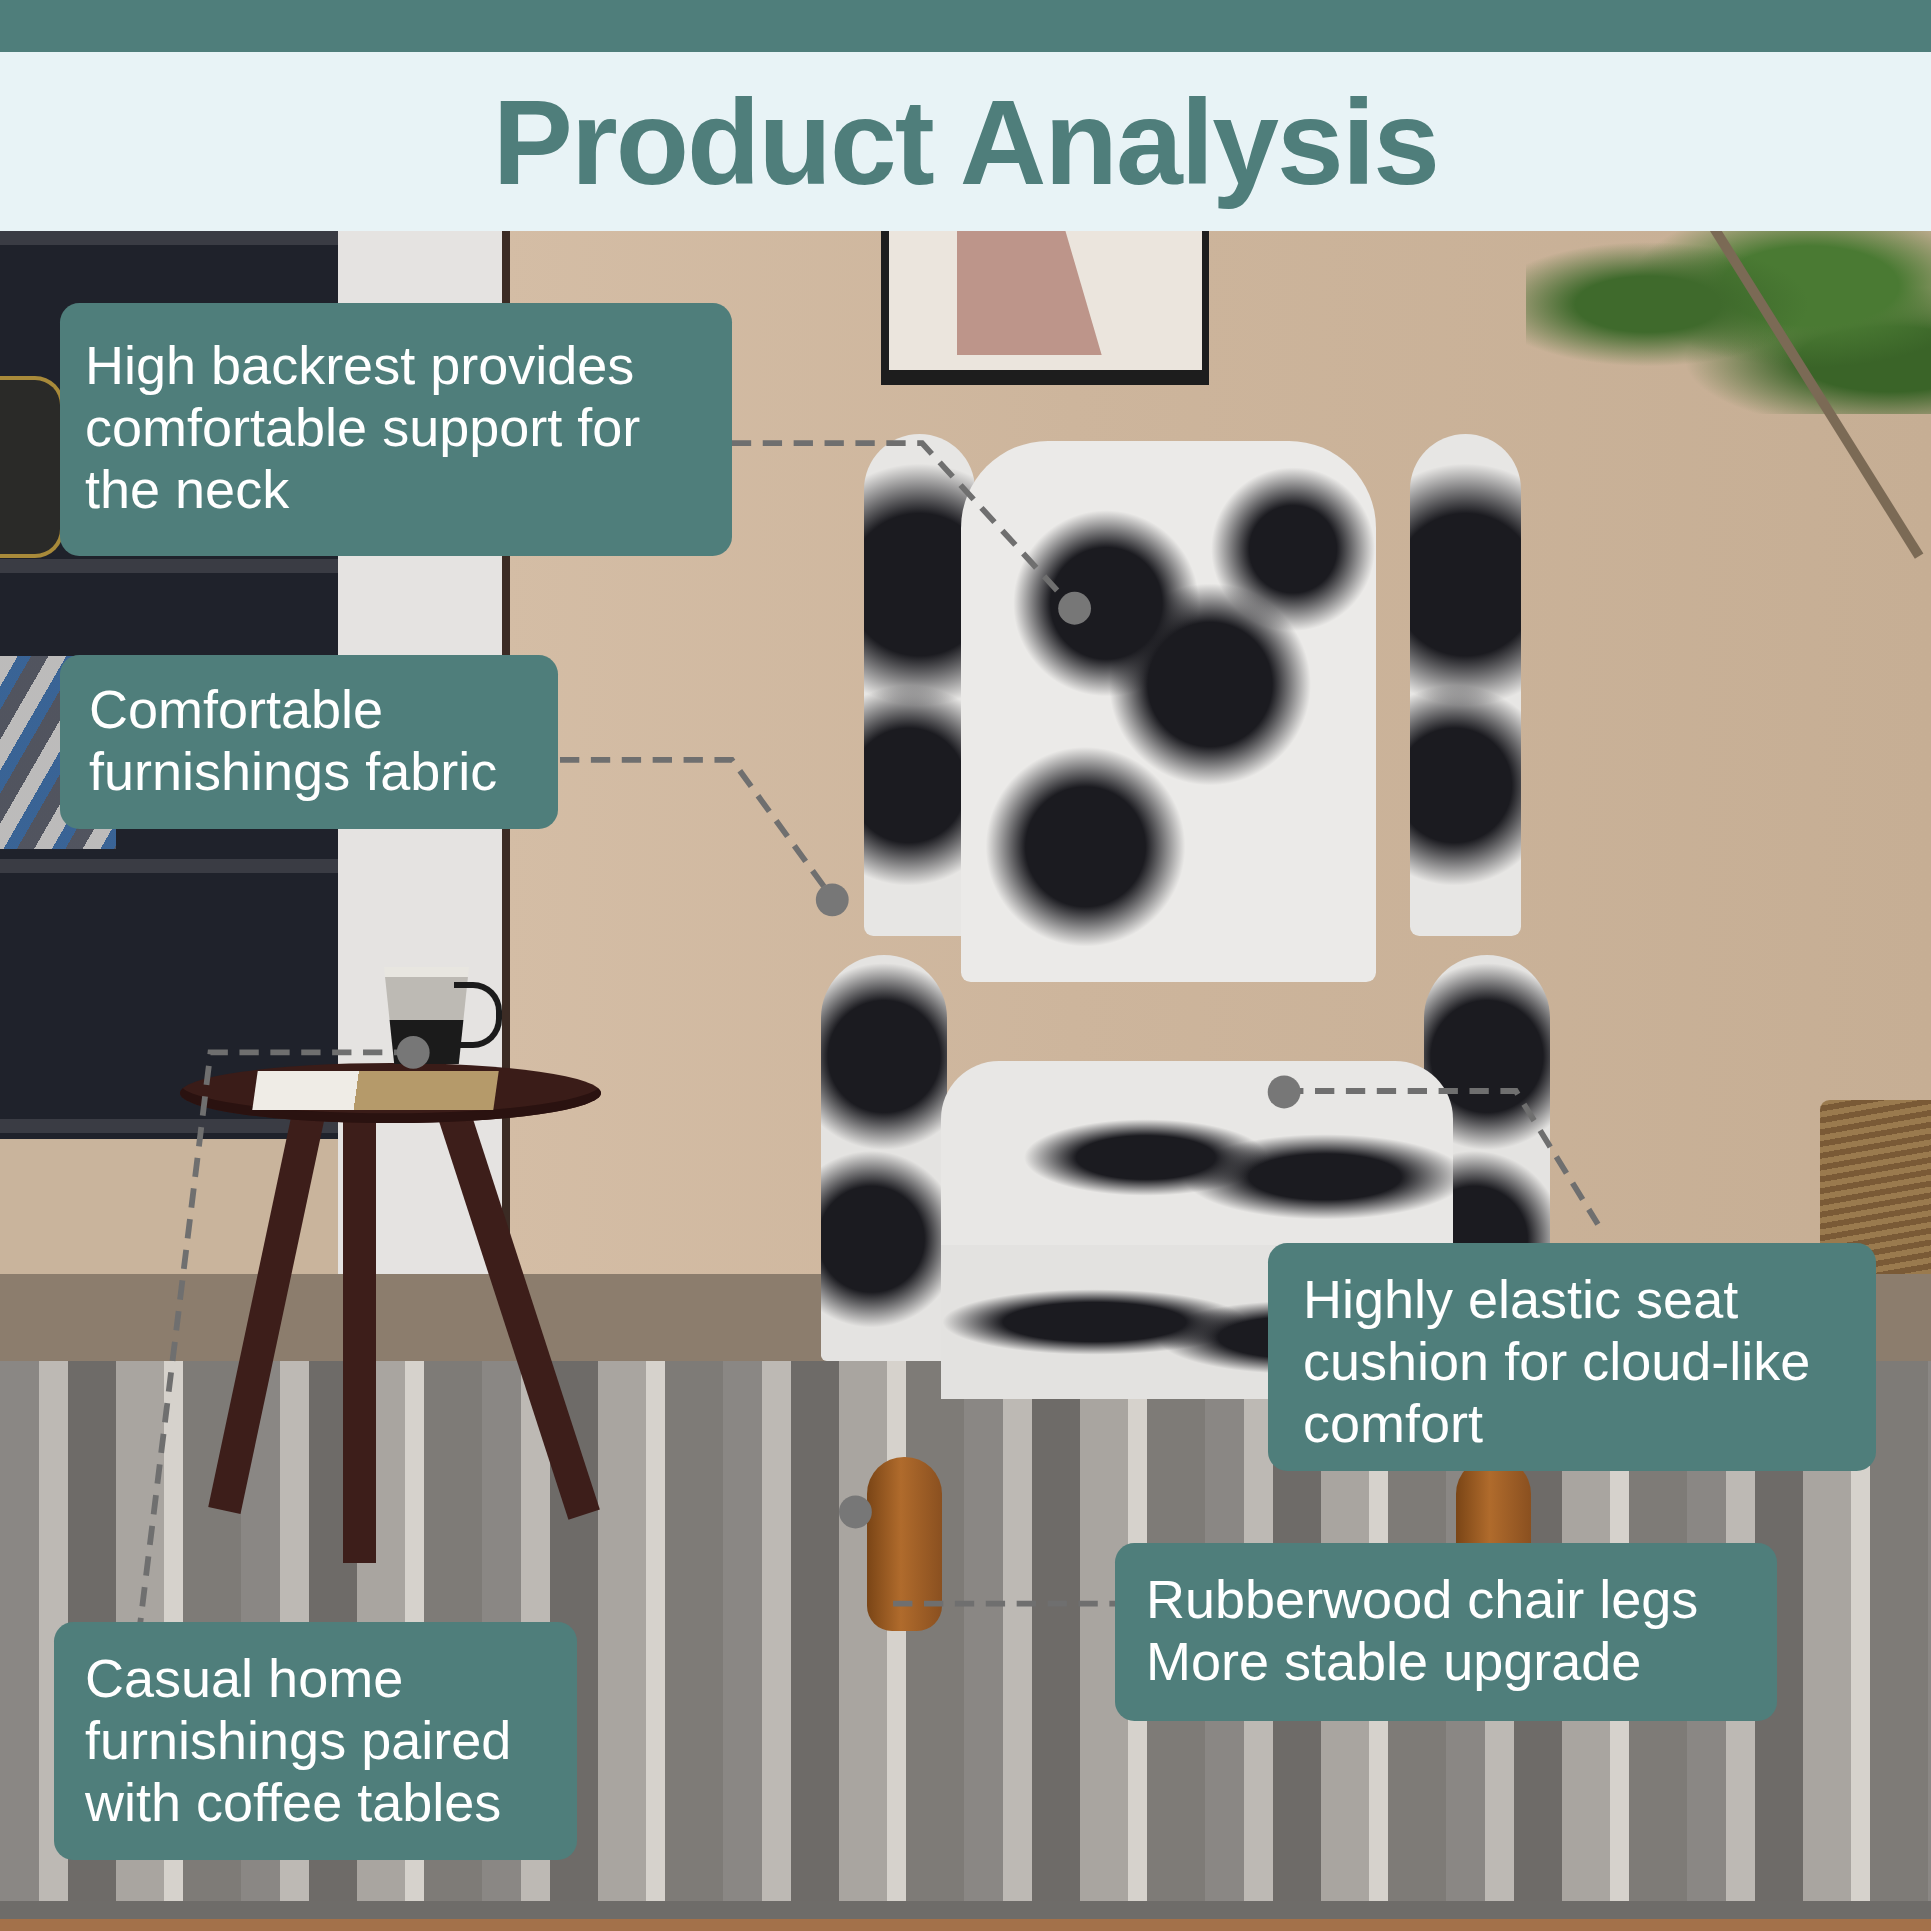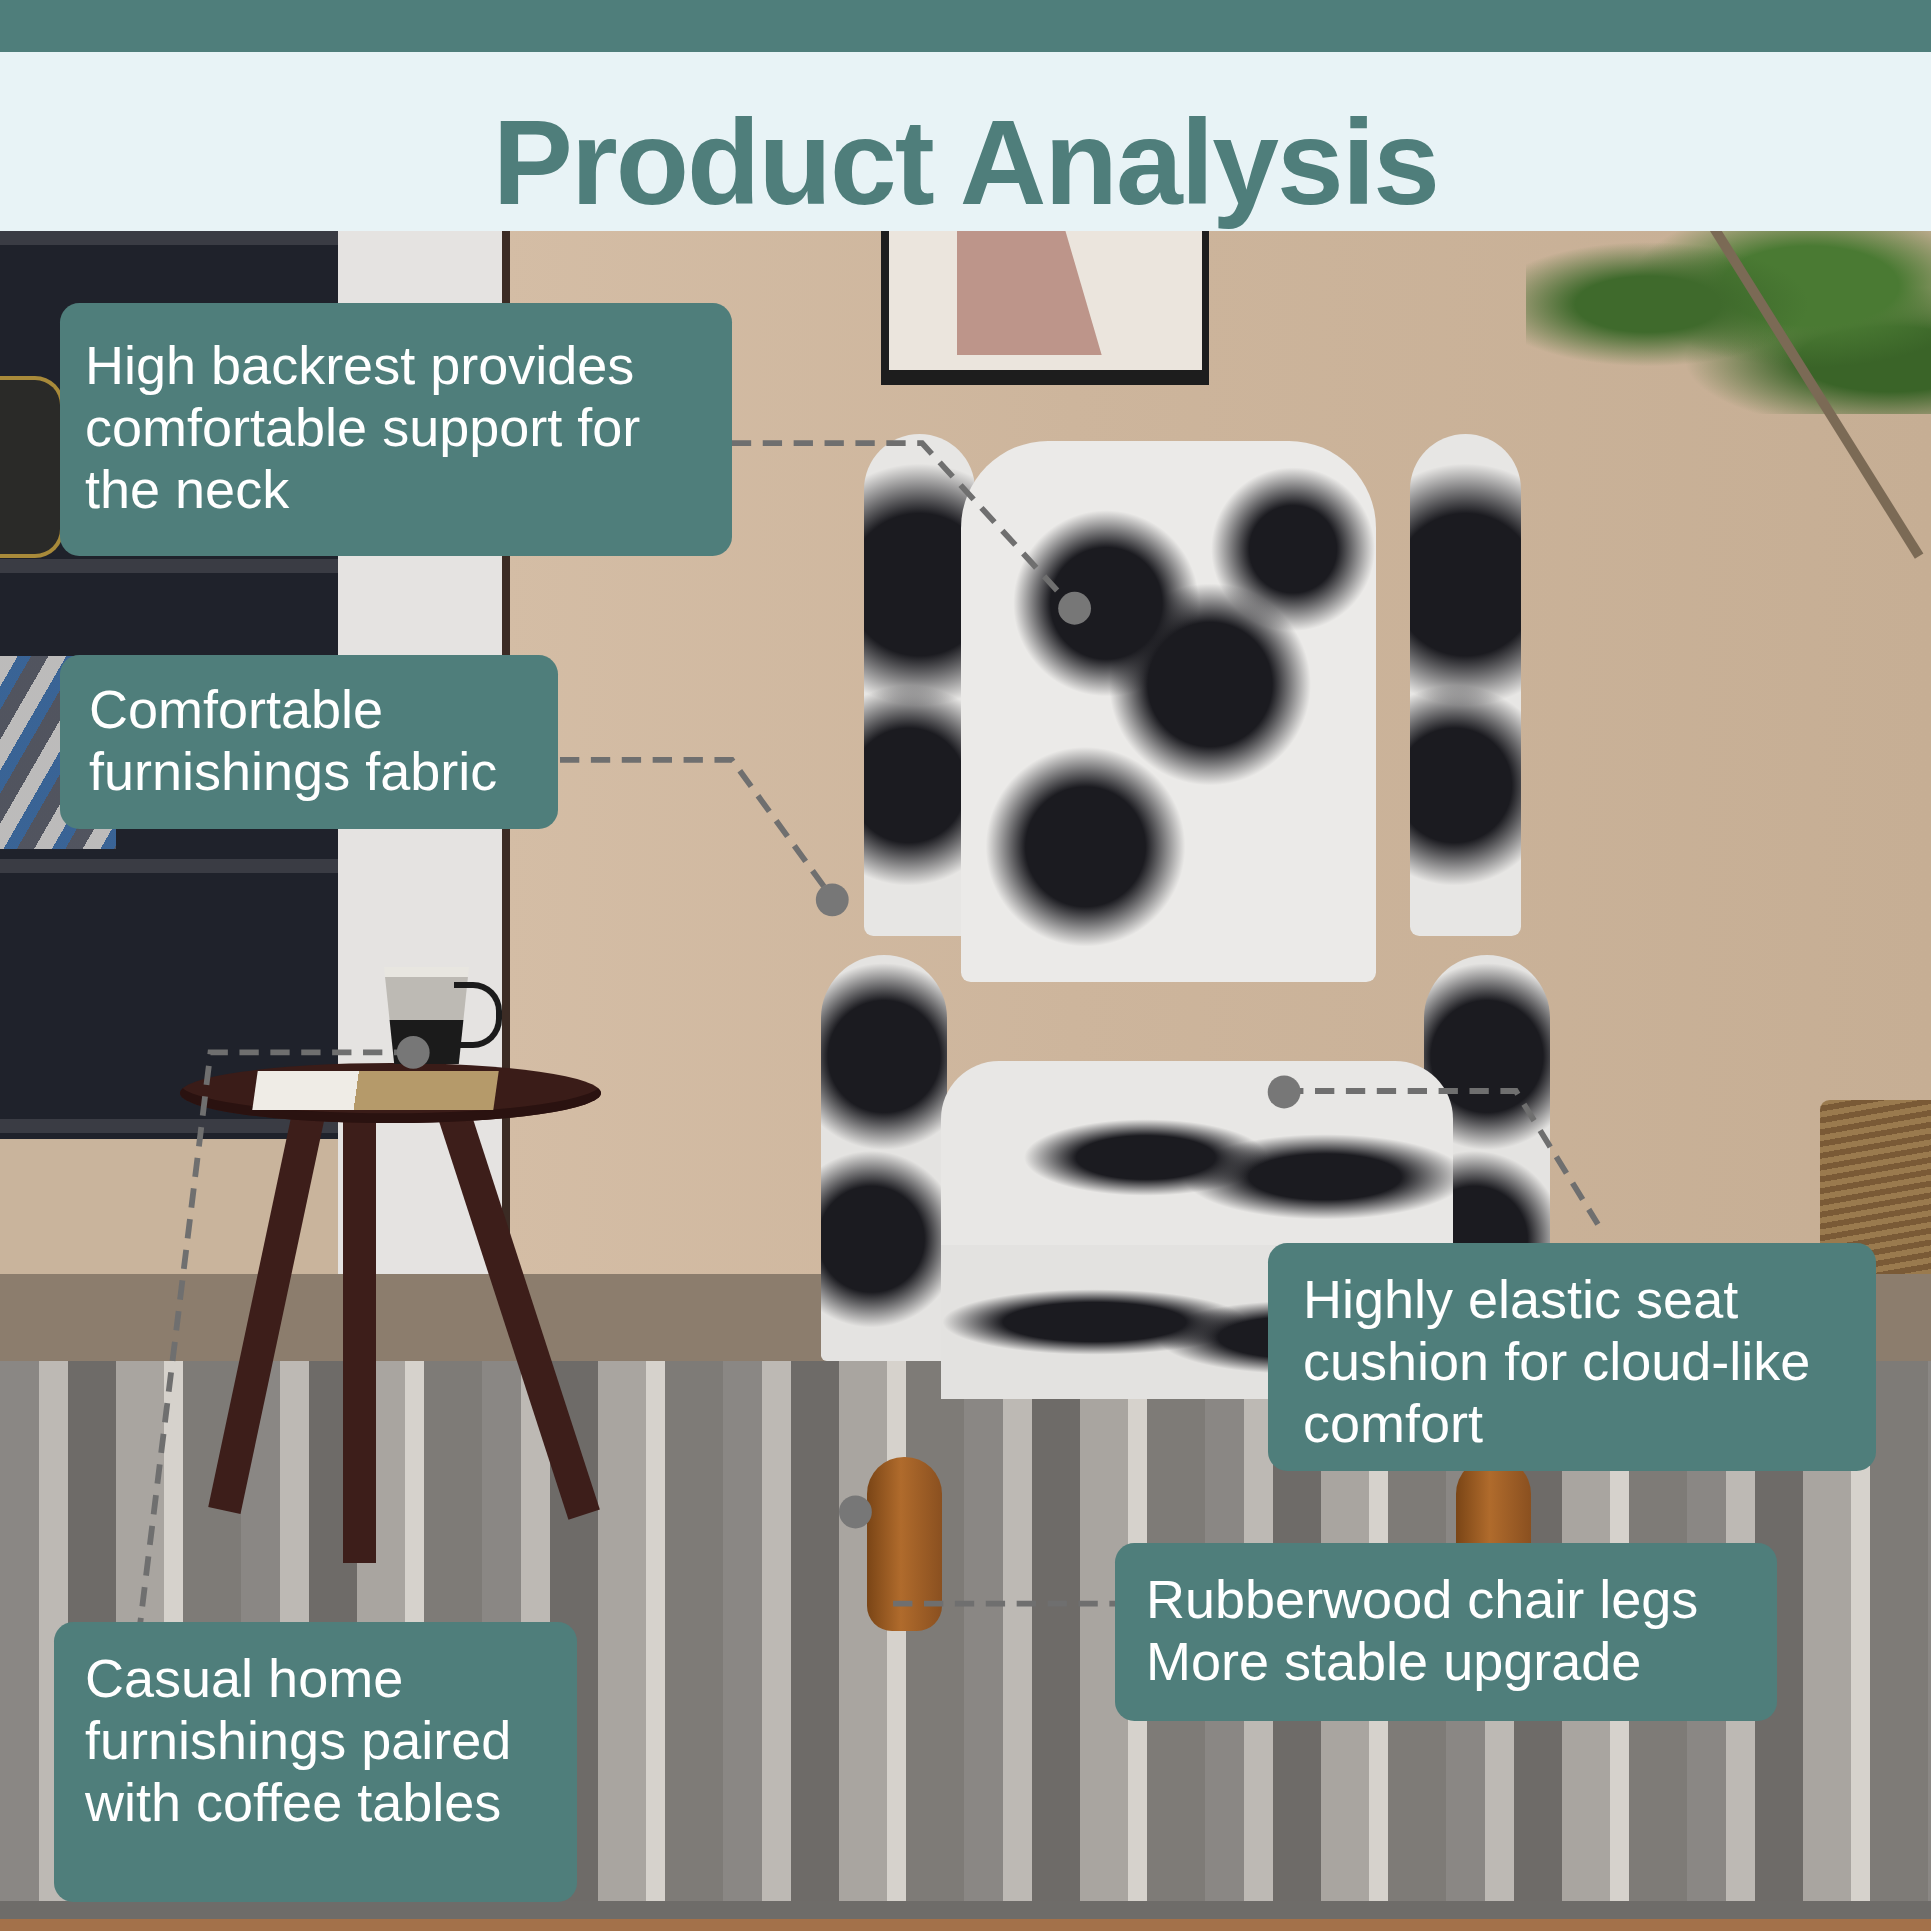--- a/index.html
+++ b/index.html
@@ -6,21 +6,21 @@
   body {
     width: 1931px; height: 1931px; position: relative; overflow: hidden;
     font-family: "Liberation Sans", sans-serif;
     background: #c9b49c;
   }
   .top-bar { position: absolute; left: 0; top: 0; width: 1931px; height: 52px; background: #4f7e7b; }
   .title-band { position: absolute; left: 0; top: 52px; width: 1931px; height: 179px; background: #e8f3f6; }
   .title {
     position: absolute; left: 0; top: 52px; width: 1931px; height: 179px;
     display: flex; align-items: center; justify-content: center;
-    color: #4f7e7b; font-weight: bold; font-size: 120px; letter-spacing: -1.9px; margin-top: 20px;
+    color: #4f7e7b; font-weight: bold; font-size: 120px; letter-spacing: -1.9px;
   }
   
   .scene { position: absolute; left: 0; top: 231px; width: 1931px; height: 1700px; overflow: hidden; }
   .wall { position: absolute; left: 502px; top: 0; width: 1429px; height: 1043px;
           background: linear-gradient(90deg, #d4bda5 0%, #cdb59c 40%, #c6ae94 100%); }
   .shelf-unit { position: absolute; left: 0; top: 0; width: 343px; height: 908px; background: #1f222b; }
   .shelf { position: absolute; left: 0; width: 343px; height: 13.5px; background: #3a3c44; }
   .pillar { position: absolute; left: 338px; top: 0; width: 164px; height: 1043px; background: #e5e3e1; }
   .door-edge { position: absolute; left: 502px; top: 0; width: 7.7px; height: 1043px; background: #3b2b24; }
   .books { position: absolute; left: 0; top: 425px; width: 116px; height: 193px;
@@ -153,16 +153,16 @@
 <div class="callout" style="left:60px; top:303px; width:672px; height:253px; padding:31px 25px;">High backrest provides
 comfortable support for
 the neck</div>
 <div class="callout" style="left:60px; top:655px; width:498px; height:174px; padding:23px 29px;">Comfortable
 furnishings fabric</div>
 <div class="callout" style="left:1268px; top:1234px; width:608px; height:228px; padding:25px 35px;margin-top:9px;">Highly elastic seat
 cushion for cloud-like
 comfort</div>
 <div class="callout" style="left:1115px; top:1543px; width:662px; height:178px; padding:25px 31px;">Rubberwood chair legs
 More stable upgrade</div>
-<div class="callout" style="left:54px; top:1622px; width:523px; height:280px; padding:25px 31px;">Casual home
+<div class="callout" style="left:54px; top:1622px; width:523px; height:238px; padding:25px 31px;">Casual home
 furnishings paired
 with coffee tables</div>
 
 
 </body></html>

